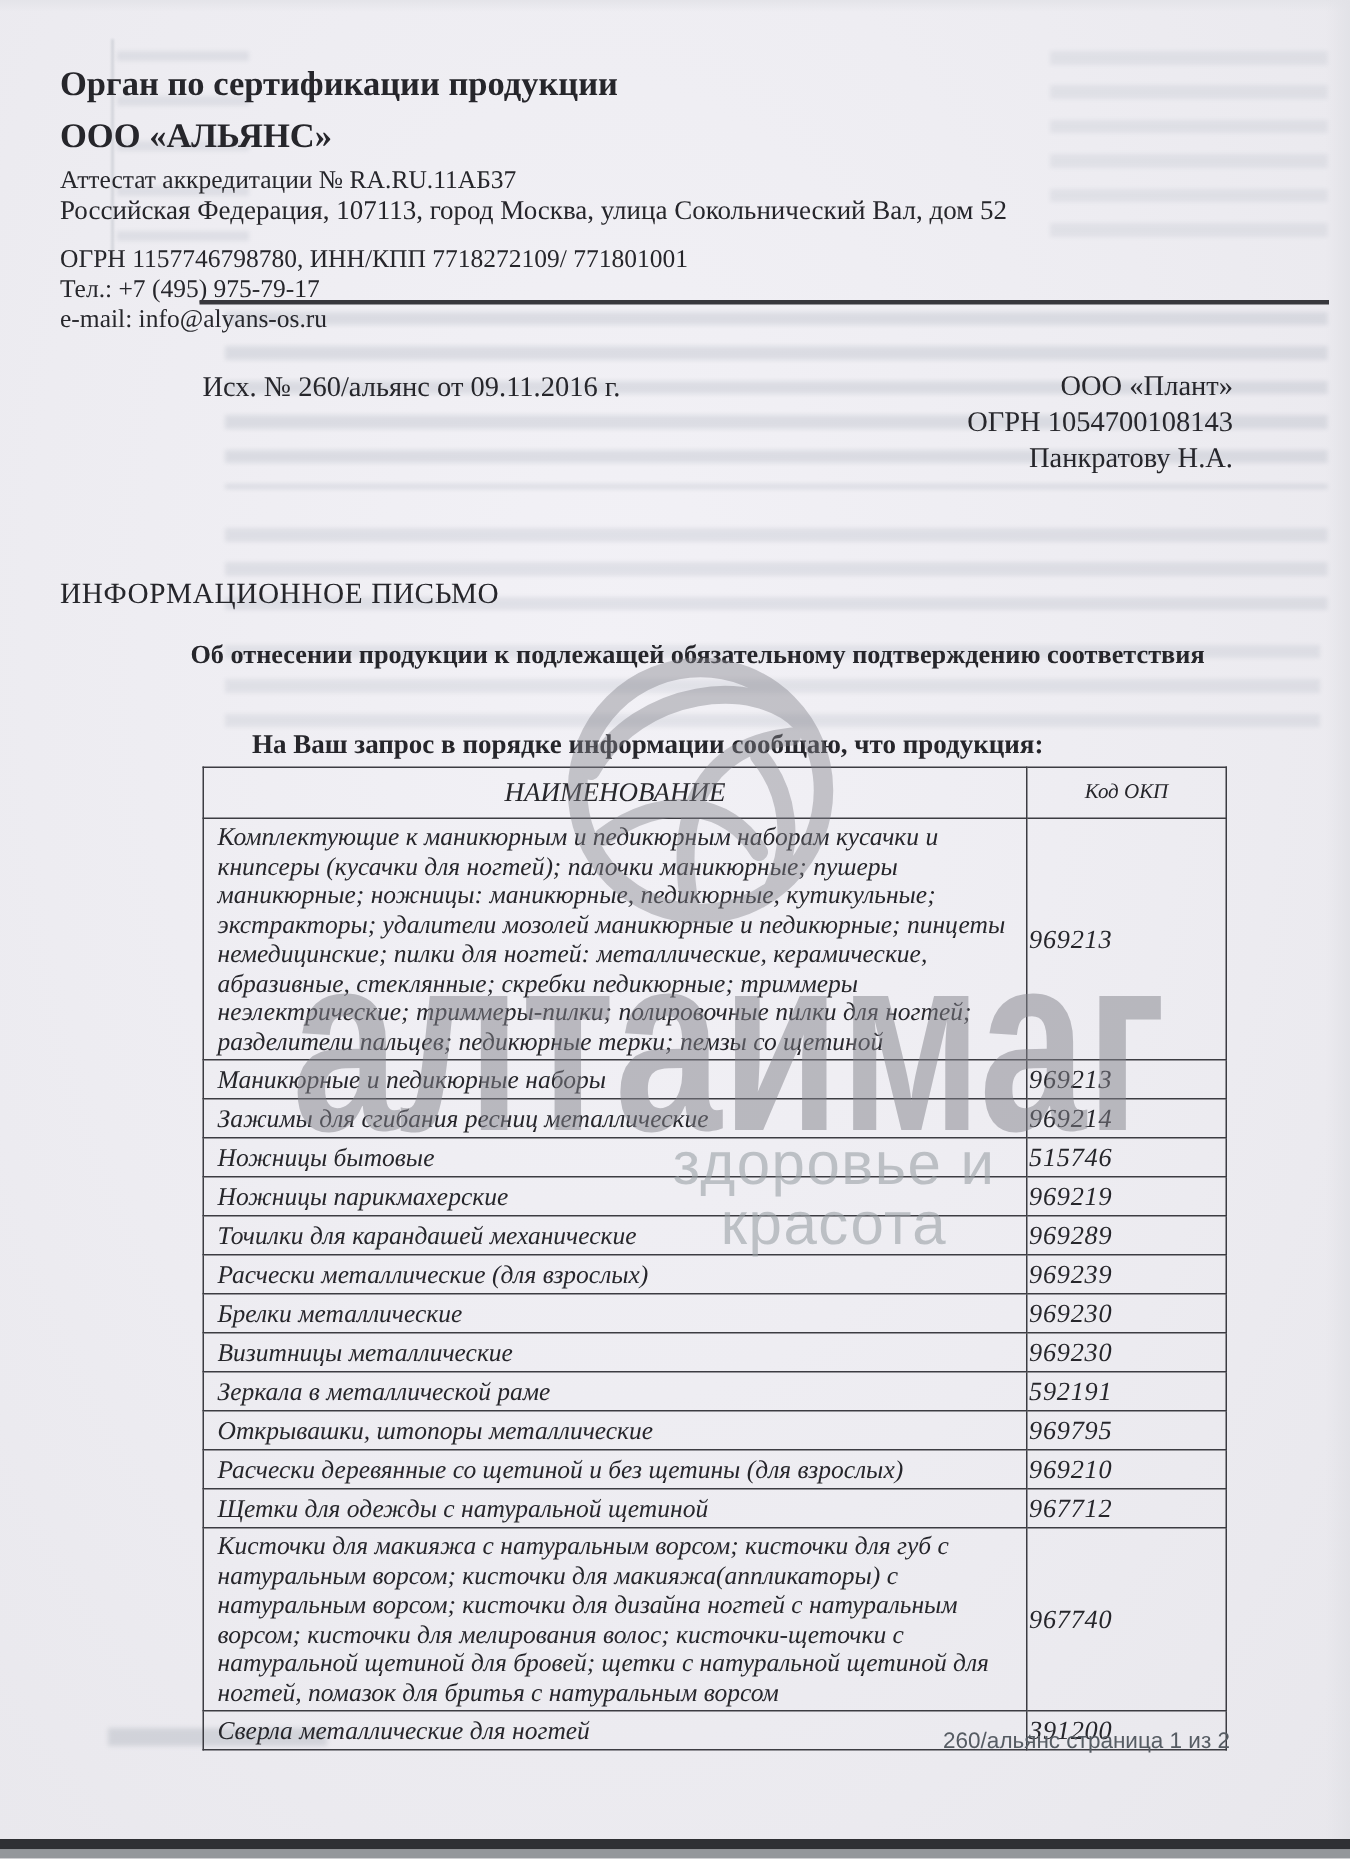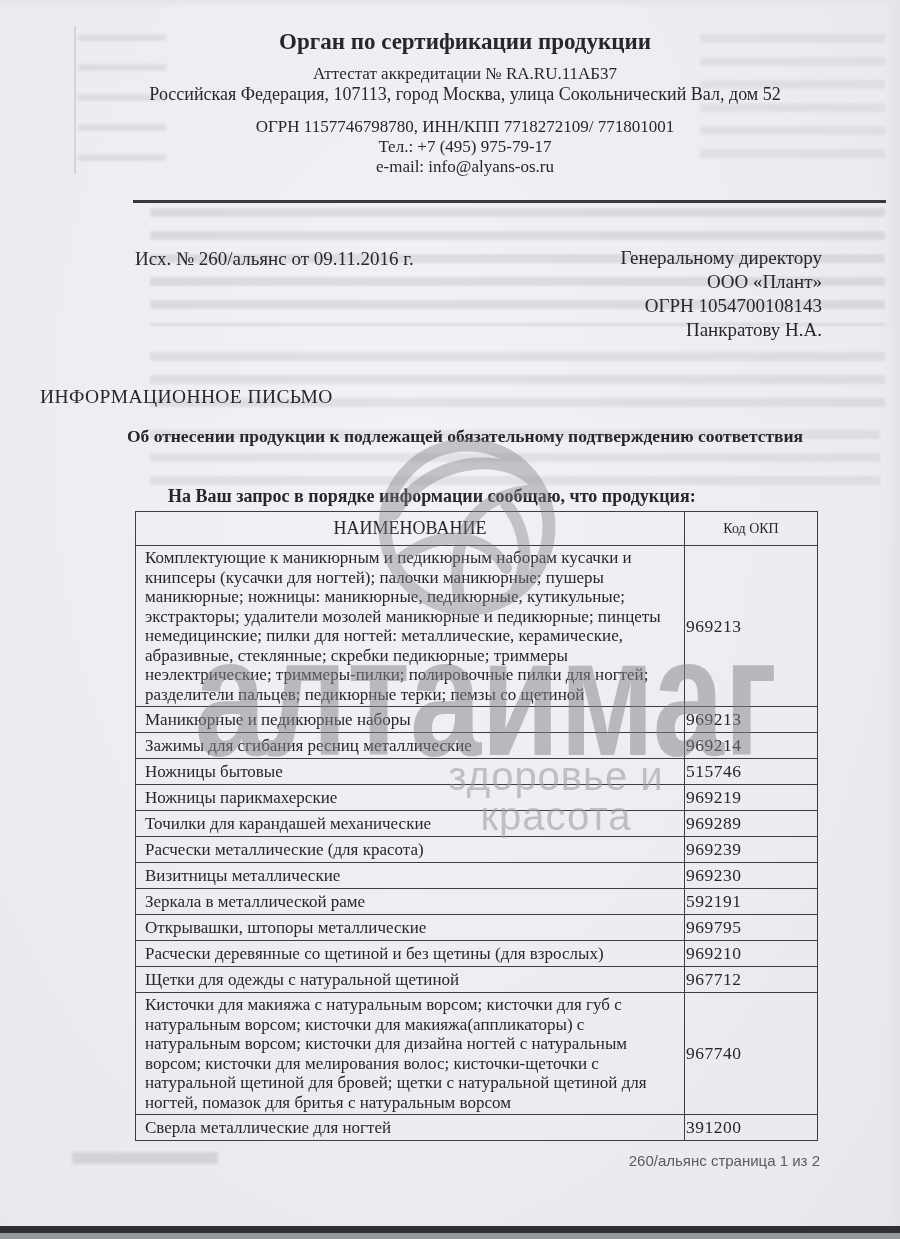--- a/index.html
+++ b/index.html
@@ -19,21 +19,21 @@
   .ghost-rows{background:repeating-linear-gradient(to bottom,#4d5d72 0 9px,transparent 9px 23px);}
   .g1{left:150px;top:208px;width:735px;height:118px;opacity:.12;}
   .g2{left:150px;top:352px;width:735px;height:60px;opacity:.10;}
   .g3{left:150px;top:430px;width:730px;height:62px;opacity:.09;}
   .g4{left:700px;top:34px;width:185px;height:132px;opacity:.08;}
   .g5{left:72px;top:1152px;width:146px;height:12px;background:#7a8591;opacity:.22;filter:blur(1.6px);}
   .g6{left:74px;top:26px;width:2px;height:148px;background:#8a94a0;opacity:.25;filter:blur(.6px);}
   .g7{left:78px;top:34px;width:88px;height:136px;opacity:.10;background:repeating-linear-gradient(to bottom,#55657a 0 7px,transparent 7px 30px);}
 
   
-  .header{position:absolute;left:40px;top:30px;width:850px;text-align:center;line-height:1.0;}
+  .header{position:absolute;left:40px;top:44px;width:850px;text-align:left;line-height:1.0;}
   .h-org1{font-size:23px;font-weight:bold;margin-bottom:12px;}
   .h-org2{font-size:23px;font-weight:bold;margin-bottom:9px;}
   .h-line{font-size:17px;margin-bottom:3px;}
   .h-addr{font-size:18px;margin-bottom:15px;}
   .h-email a, .h-email .u{}
   .rule{position:absolute;left:133px;top:200px;width:753px;height:3px;background:#38383d;}
 
   .ref-row{position:absolute;left:135px;top:246px;width:687px;}
   .outgoing{position:absolute;left:0;top:2px;font-size:19px;}
   .addressee{position:absolute;right:0;top:0;text-align:right;font-size:19px;line-height:24px;}
@@ -41,21 +41,21 @@
   .doc-title{position:absolute;left:40px;top:386px;width:850px;text-align:left;font-size:19.5px;letter-spacing:.4px;}
   .doc-subtitle{position:absolute;left:40px;top:426px;width:850px;text-align:center;font-size:17.5px;font-weight:bold;}
   .intro{position:absolute;left:168px;top:486px;font-size:18px;font-weight:bold;}
 
   
   table.products{
     position:absolute;left:135px;top:511px;width:683px;
     border-collapse:collapse;table-layout:fixed;
   }
   table.products th, table.products td{
-    border:1.6px solid #3c3c42;font-weight:normal;
+    border:1.6px solid #3c3c42;font-weight:normal;font-style:italic;
   }
   th.col-name{width:546px;font-size:18px;height:31px;text-align:center;}
   th.col-code{font-size:14px;text-align:center;}
   td.cell-name{font-size:17px;line-height:19.5px;padding:2px 6px 2px 9px;vertical-align:middle;height:21px;}
   td.cell-code{font-size:17.5px;text-align:left;vertical-align:middle;letter-spacing:.5px;}
 
   .page-footer{
     position:absolute;right:80px;top:1152px;
     font-family:"Liberation Sans", sans-serif;font-size:15px;color:#565c63;
   }
@@ -85,33 +85,33 @@
   <div class="ghost ghost-rows g1"></div>
   <div class="ghost ghost-rows g2"></div>
   <div class="ghost ghost-rows g3"></div>
   <div class="ghost ghost-rows g4"></div>
   <div class="ghost g5"></div>
   <div class="ghost g6"></div>
   <div class="ghost g7"></div>
 
   <div class="header">
     <div class="h-org1">Орган по сертификации продукции</div>
+    <div class="h-org2">ООО «АЛЬЯНС»</div>
     <div class="h-line">Аттестат аккредитации № RA.RU.11АБ37</div>
     <div class="h-addr">Российская Федерация, 107113, город Москва, улица Сокольнический Вал, дом 52</div>
     <div class="h-line">ОГРН 1157746798780, ИНН/КПП 7718272109/ 771801001</div>
     <div class="h-line">Тел.: +7 (495) 975-79-17</div>
     <div class="h-line h-email"><span>e-mail: </span><span class="u">info@alyans-os.ru</span></div>
   </div>
 
   <div class="rule"></div>
 
   <div class="ref-row">
     <div class="outgoing">Исх. № 260/альянс от 09.11.2016 г.</div>
     <div class="addressee">
-      <div>Генеральному директору</div>
       <div>ООО «Плант»</div>
       <div>ОГРН 1054700108143</div>
       <div>Панкратову Н.А.</div>
     </div>
   </div>
 
   <div class="doc-title">ИНФОРМАЦИОННОЕ ПИСЬМО</div>
   <div class="doc-subtitle">Об отнесении продукции к подлежащей обязательному подтверждению соответствия</div>
   <div class="intro">На Ваш запрос в порядке информации сообщаю, что продукция:</div>
 
@@ -148,24 +148,28 @@
           <td class="cell-name">Ножницы парикмахерские</td>
           <td class="cell-code">969219</td>
         </tr>
 
         <tr>
           <td class="cell-name">Точилки для карандашей механические</td>
           <td class="cell-code">969289</td>
         </tr>
 
         <tr>
-          <td class="cell-name">Расчески металлические (для красота)</td>
+          <td class="cell-name">Расчески металлические (для взрослых)</td>
           <td class="cell-code">969239</td>
         </tr>
 
+        <tr>
+          <td class="cell-name">Брелки металлические</td>
+          <td class="cell-code">969230</td>
+        </tr>
 
         <tr>
           <td class="cell-name">Визитницы металлические</td>
           <td class="cell-code">969230</td>
         </tr>
 
 
         <tr>
           <td class="cell-name">Зеркала в металлической раме</td>
           <td class="cell-code">592191</td>

